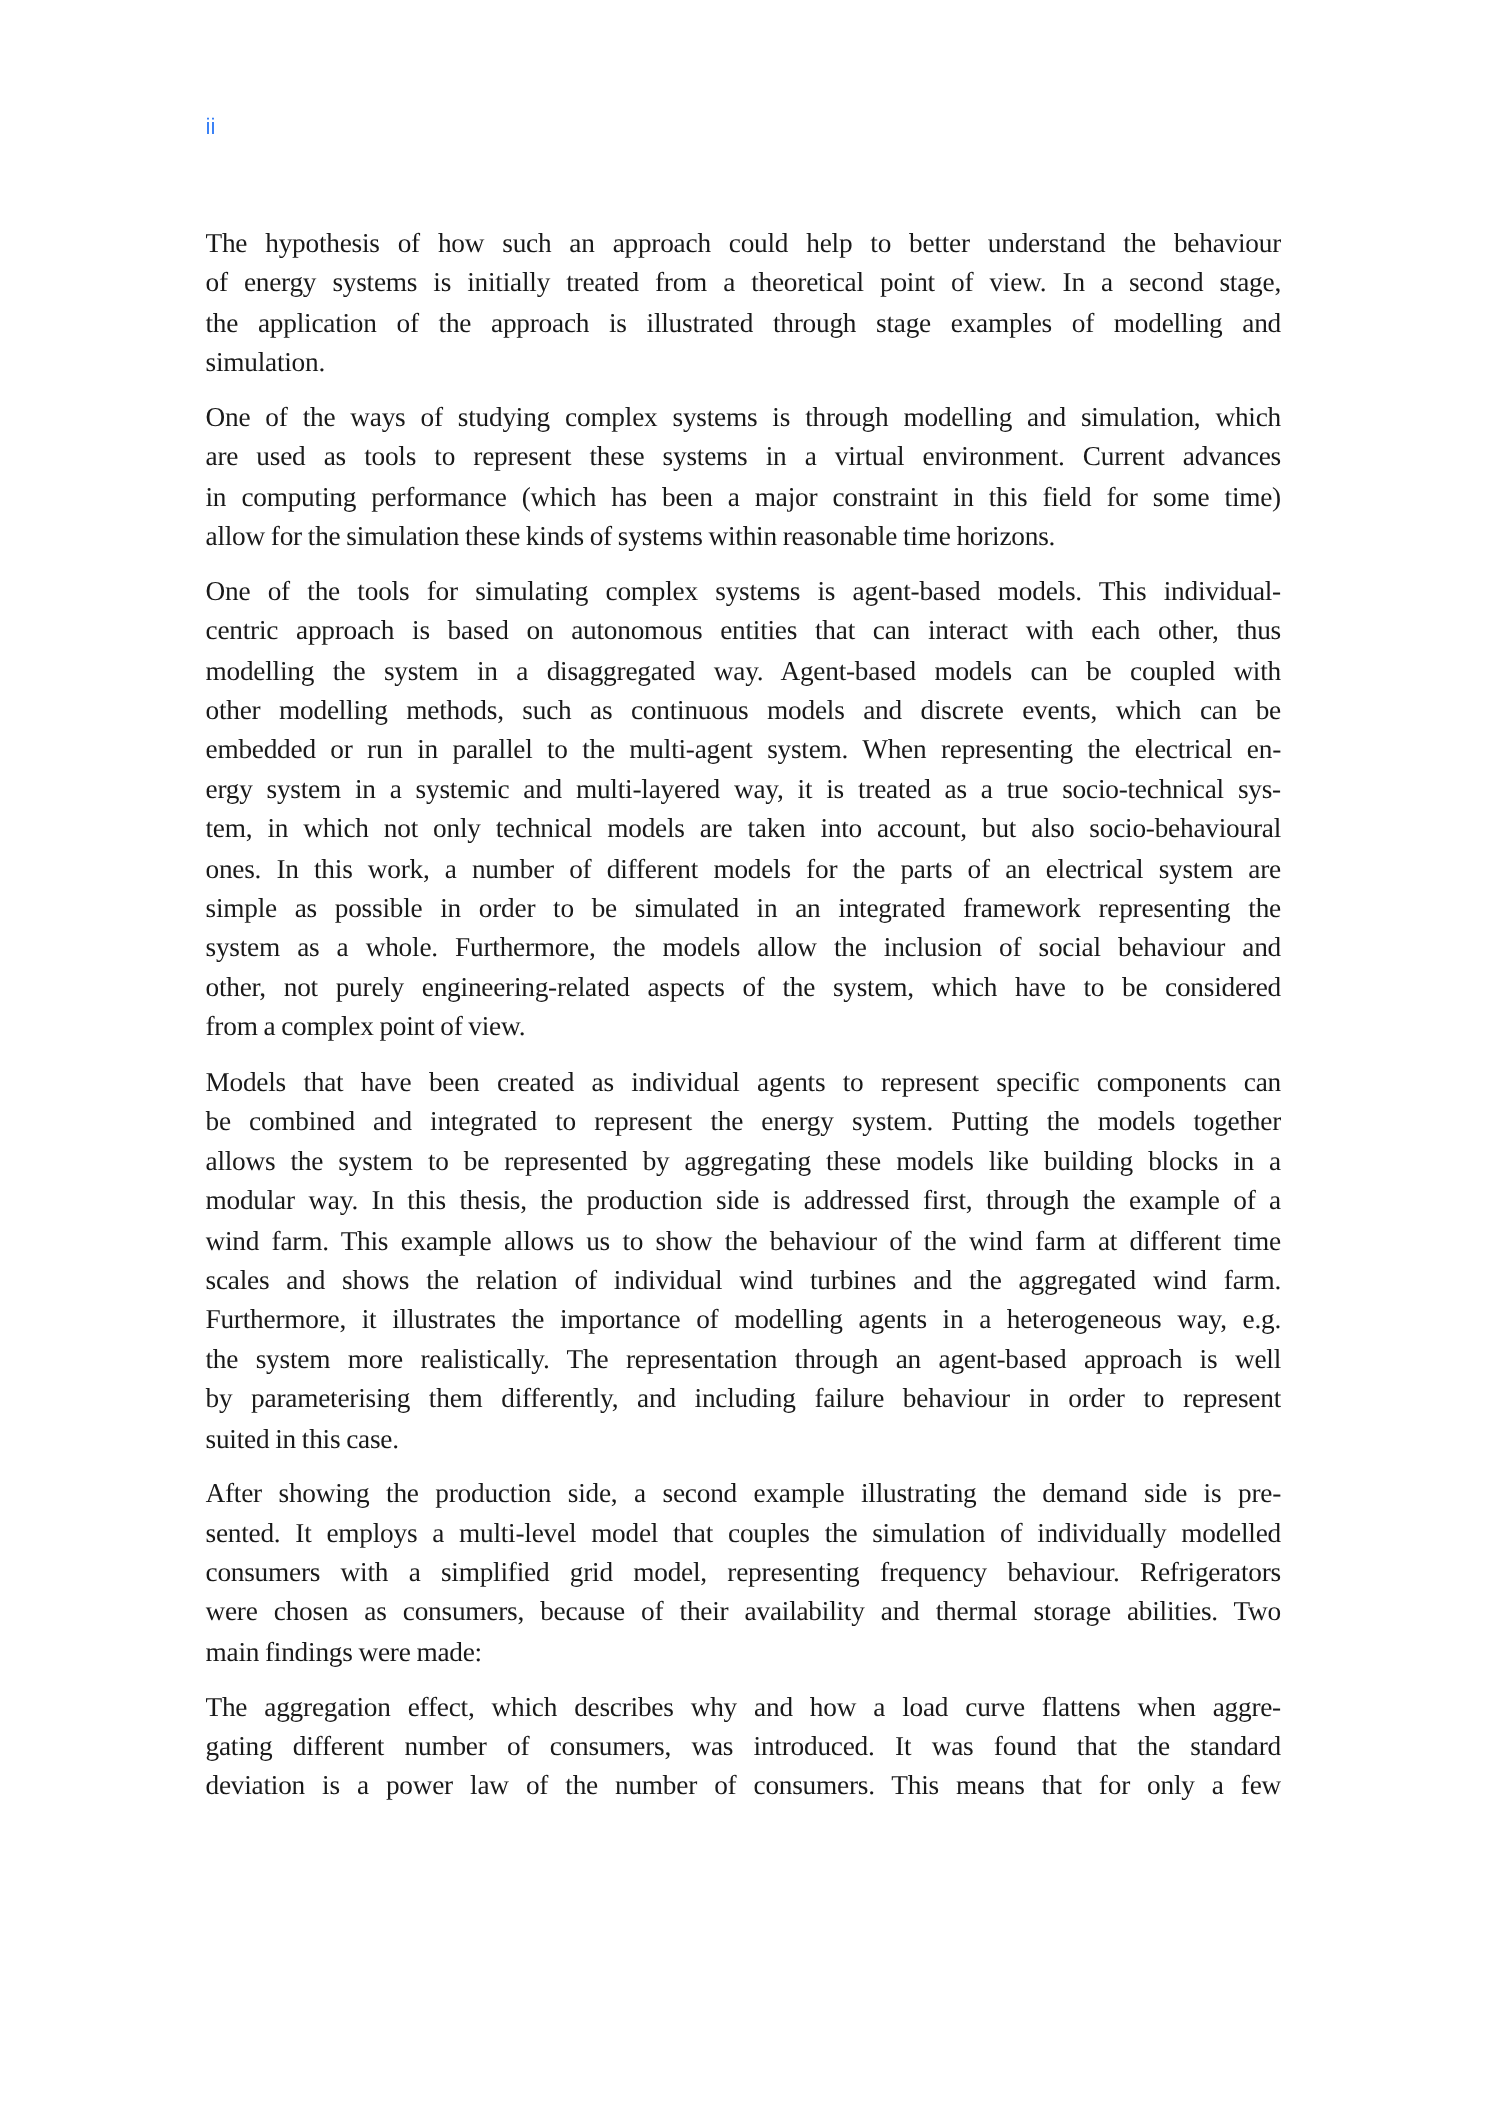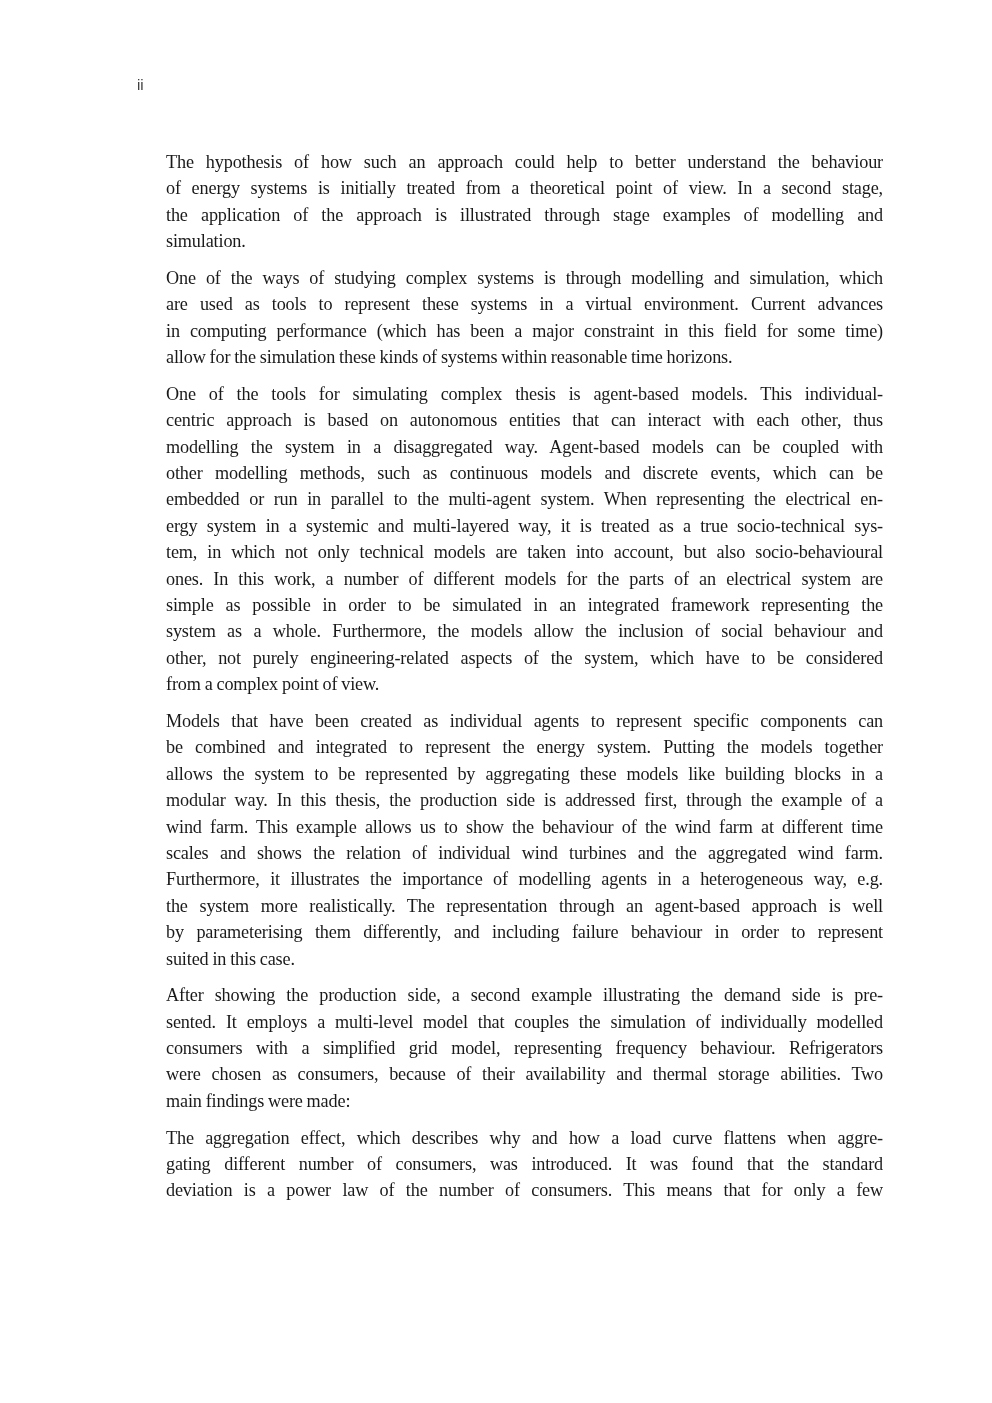--- a/index.html
+++ b/index.html
@@ -14,28 +14,27 @@
       overflow: hidden;
       font-family: "Liberation Serif", "DejaVu Serif", serif;
       color: #1a1a1a;
     }
     .page-number {
       position: absolute;
       left: 137px;
       top: 76px;
       font-family: "Liberation Sans", "DejaVu Sans", sans-serif;
       font-size: 15px;
-      color: #404040;
+      color: #3b82f6;
     }
     .body-text {
       position: absolute;
       left: 137px;
       top: 149px;
       width: 717px;
-      margin-left: 29px;
     }
     .para {
       margin: 0 0 10.4px 0;
     }
     .line {
       display: block;
       height: 26.4px;
       line-height: 26.4px;
       font-size: 18.2px;
       text-align: justify;
@@ -68,21 +67,21 @@
   </p>
 
   <p class="para">
     <span class="line just">One of the ways of studying complex systems is through modelling and simulation, which</span>
     <span class="line just">are used as tools to represent these systems in a virtual environment.  Current advances</span>
     <span class="line just">in computing performance (which has been a major constraint in this field for some time)</span>
     <span class="line just last">allow for the simulation these kinds of systems within reasonable time horizons.</span>
   </p>
 
   <p class="para">
-    <span class="line just">One of the tools for simulating complex thesis is agent-based models.  This individual-</span>
+    <span class="line just">One of the tools for simulating complex systems is agent-based models.  This individual-</span>
     <span class="line just">centric approach is based on autonomous entities that can interact with each other, thus</span>
     <span class="line just">modelling the system in a disaggregated way.  Agent-based models can be coupled with</span>
     <span class="line just">other modelling methods, such as continuous models and discrete events, which can be</span>
     <span class="line just">embedded or run in parallel to the multi-agent system. When representing the electrical en-</span>
     <span class="line just">ergy system in a systemic and multi-layered way, it is treated as a true socio-technical sys-</span>
     <span class="line just">tem, in which not only technical models are taken into account, but also socio-behavioural</span>
     <span class="line just">ones.  In this work, a number of different models for the parts of an electrical system are</span>
     <span class="line just">simple as possible in order to be simulated in an integrated framework representing the</span>
     <span class="line just">system as a whole.  Furthermore, the models allow the inclusion of social behaviour and</span>
     <span class="line just">other, not purely engineering-related aspects of the system, which have to be considered</span>

